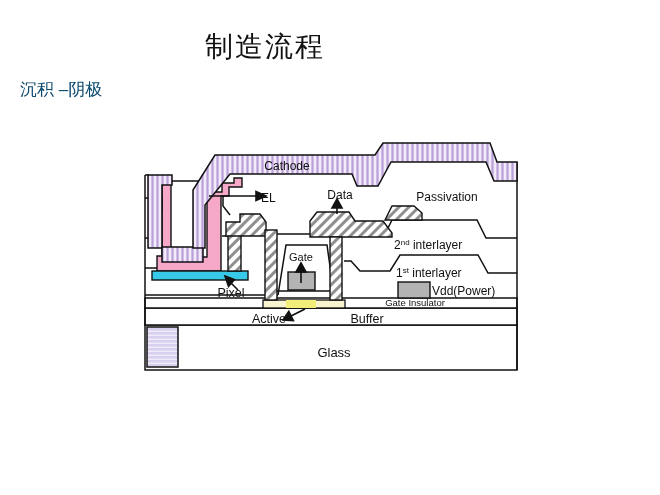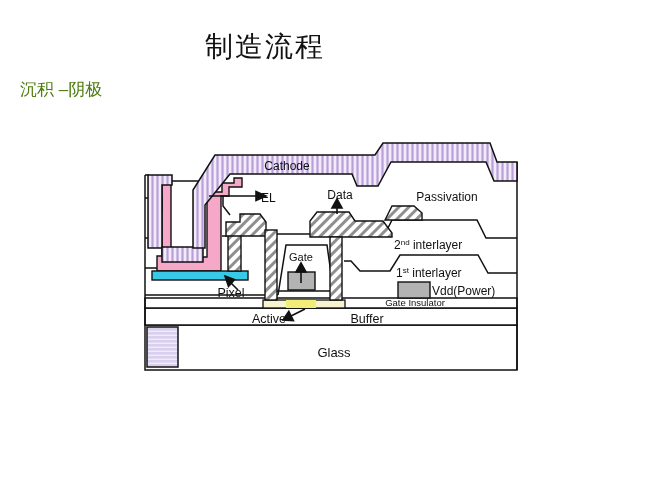--- a/index.html
+++ b/index.html
@@ -1,20 +1,20 @@
 <!DOCTYPE html>
 <html><head>
 <meta charset="utf-8">
 <style>
   html,body{margin:0;padding:0;background:#ffffff;}
   .slide{position:relative;width:660px;height:495px;background:#ffffff;overflow:hidden;
          font-family:"Liberation Sans", sans-serif;color:#111;}
   .title{position:absolute;top:28px;left:145px;width:240px;text-align:center;
          font-size:28px;letter-spacing:2px;color:#111;}
-  .subtitle{position:absolute;top:78px;left:20px;font-size:17px;color:#4d7c0f;text-align:center;}
+  .subtitle{position:absolute;top:78px;left:20px;font-size:17px;color:#0c4a6e;text-align:center;}
   svg{position:absolute;top:0;left:0;}
   svg text{font-family:"Liberation Sans", sans-serif;fill:#111;}
 </style>
 </head>
 <body>
 
 <div class="slide">
   <div class="title">制造流程</div>
   <div class="subtitle">沉积 –阴极</div>
 

